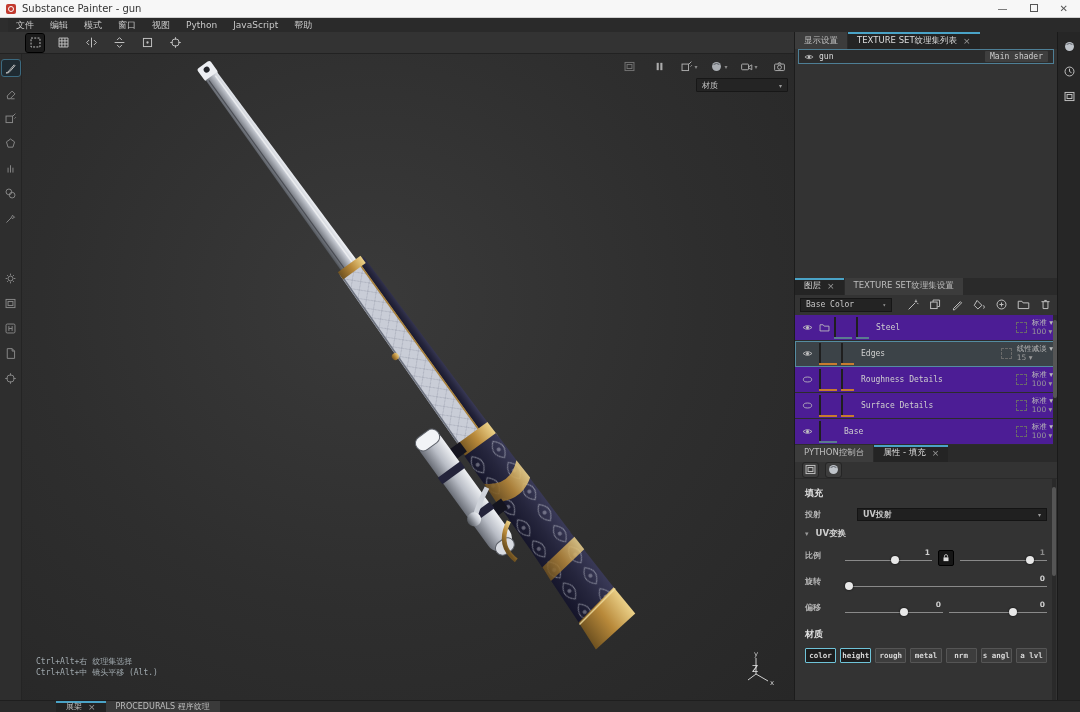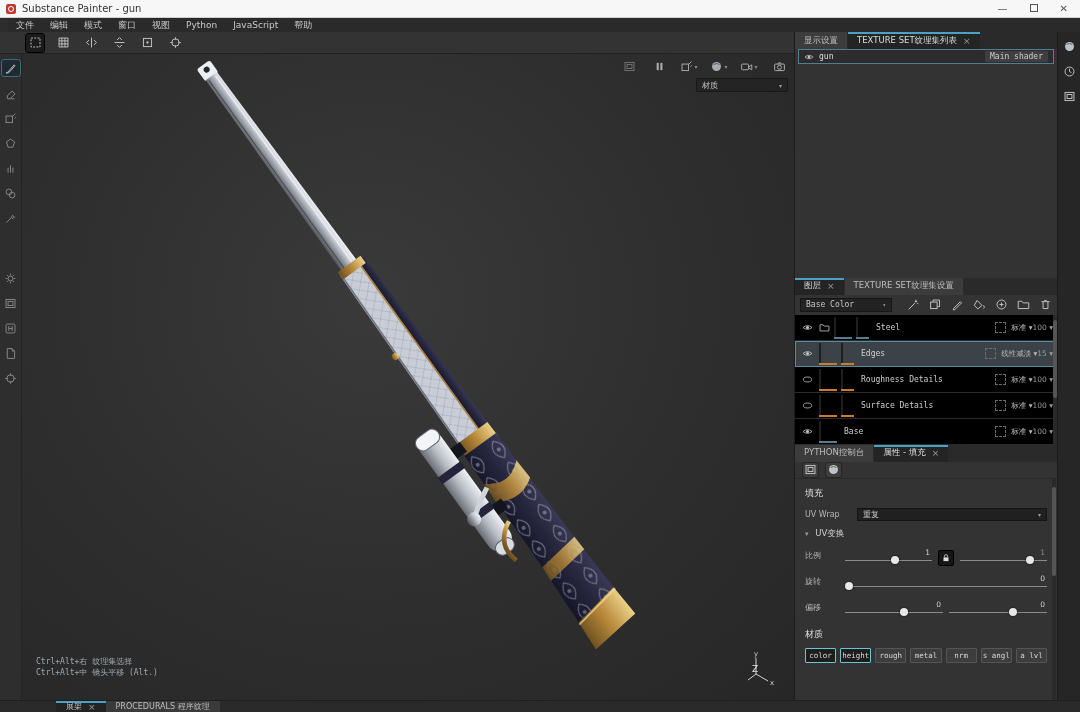--- a/index.html
+++ b/index.html
@@ -83,49 +83,49 @@
   .panel-空 { flex:1; background:#333; }
 
   .chanrow { height:20px; display:flex; align-items:center; padding:0 5px; background:#333; }
   .chansel { width:92px; height:14px; background:#232323; border:1px solid #161616; color:#c8c8c8;
     font-size:8px; display:flex; align-items:center; justify-content:space-between; padding:0 5px;
     font-family:"DejaVu Sans Mono", monospace; }
   .chanicons { margin-left:auto; display:flex; gap:9px; }
 
   .layers { background:#303030; }
   .lrow { height:26px; display:flex; align-items:center; gap:4px; padding:0 4px;
-    background:#000000; border-bottom:1px solid #2c2c2c; position:relative; }
+    background:#4c1d95; border-bottom:1px solid #2c2c2c; position:relative; }
   .lrow.sel { background:#3c4348; outline:1px solid #558ca1; outline-offset:-1px; }
   .leye { width:16px; display:flex; justify-content:center; }
   .lthumbwrap { position:relative; width:18px; height:18px; }
   .lthumb { width:18px; height:18px; border:1px solid #1f1f1f; }
   .lthumb.lav { background:#c9c7dd; }
   .lthumb.gray { background:linear-gradient(135deg,#9aa3ad,#6c737c); }
   .lthumb.checker { background:
       conic-gradient(#a0a0a0 90deg,#5c5c5c 90deg 180deg,#a0a0a0 180deg 270deg,#5c5c5c 270deg) ;
       background-size:8px 8px; }
   .lthumb.mask { width:13px; height:18px; background:linear-gradient(90deg,#000 55%,#e8e8e8 55%); }
   .lthumb.dark { width:13px; height:18px; background:#0a0a0a; }
   .lbar { position:absolute; left:0; bottom:-3px; width:100%; height:2px; }
   .lbar.orange { background:#c97b2e; }
   .lbar.blue { background:#5a7b90; }
   .lname { font-size:8px; color:#cfcfcf; font-family:"DejaVu Sans Mono", monospace; margin-left:3px; }
   .lright { margin-left:auto; display:flex; align-items:center; gap:5px; }
   .lmaskbox { width:11px; height:11px; border:1px dashed #6a6a6a; }
-  .lmeta { display:flex; flex-direction:row; line-height:9px; }
+  .lmeta { display:flex; flex-direction:column; line-height:9px; }
   .lblend,.lopacity { font-size:7.5px; color:#b9b9b9; }
   .lopacity { color:#9a9a9a; }
   .vscroll { position:absolute; right:0; top:0; width:4px; height:100%; background:#2a2a2a; }
   .vscroll .thumb { position:absolute; top:4%; width:4px; height:60%; background:#555; border-radius:2px; }
 
   .propicons { height:17px; display:flex; align-items:center; gap:8px; padding:0 8px; background:#333;
     border-bottom:1px solid #2a2a2a; }
   .propicons .tbtn { width:15px; height:14px; background:#3d3d3d; outline:1px solid #252525; }
 
-  .fill { flex:1; position:relative; padding:8px 10px 0 10px; background:#333; overflow:hidden; }
+  .fill { flex:1; position:relative; padding:8px 10px 0 10px; background:#333; overflow:hidden;font-weight:bold; }
   .fheading { font-size:9px; color:#e2e2e2; margin-bottom:8px; }
   .frow { display:flex; align-items:center; margin-bottom:7px; }
   .flabel { width:52px; font-size:8px; color:#b5b5b5; }
   .fselect { flex:1; height:13px; background:#202020; border:1px solid #141414; color:#c9c9c9;
     font-size:8px; display:flex; align-items:center; justify-content:space-between; padding:0 5px; }
   .uvhead { font-size:8.5px; color:#cfcfcf; margin:4px 0 10px 0; }
   .uvhead .caret { font-size:7px; color:#9a9a9a; margin-right:4px; }
 
   .srow { display:flex; margin-bottom:10px; gap:6px; }
   .slabel { width:34px; font-size:8px; color:#b5b5b5; padding-bottom:2px; }
@@ -723,23 +723,23 @@
             <svg class="ic">
               <use href="#s-sphere"></use>
             </svg>
           </span>
       </div>
 
       <div class="fill">
         <div class="fheading">填充</div>
 
         <div class="frow">
-          <span class="flabel">UV Wrap</span>
+          <span class="flabel">投射</span>
           <span class="fselect">
-            <span>重复</span>
+            <span>UV投射</span>
             <span class="chev">▾</span>
           </span>
         </div>
 
         <div class="uvhead">
           <span class="caret">▾</span>
           <span>UV变换</span>
         </div>
 
         <div class="srow">

